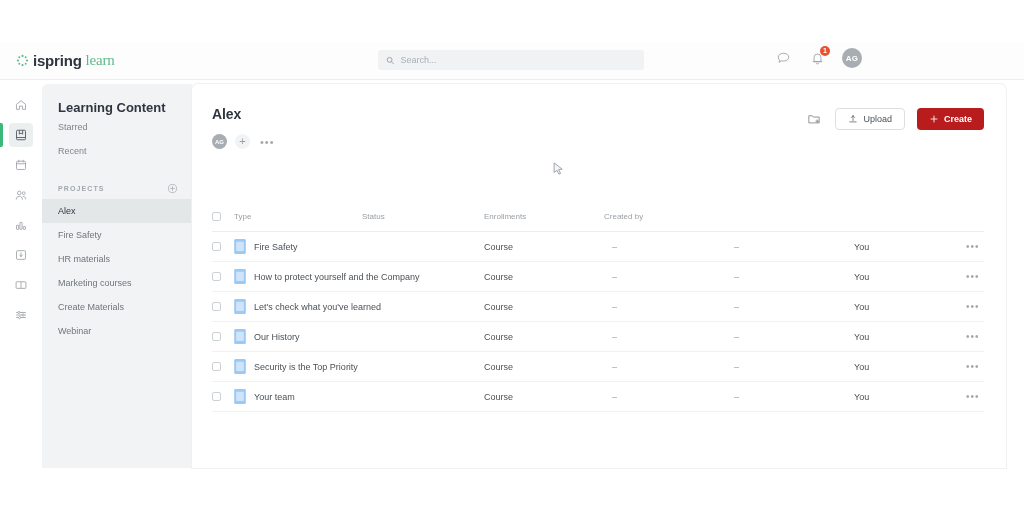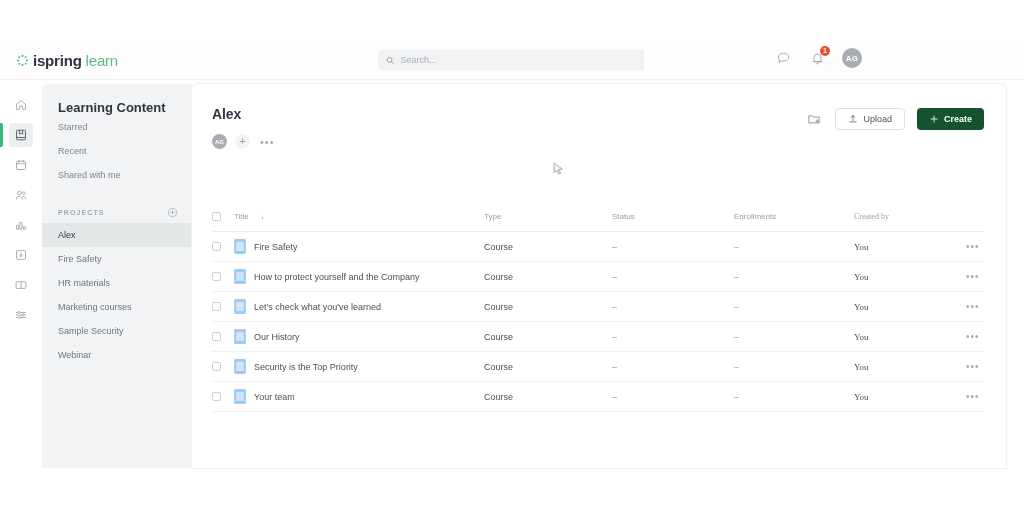--- a/index.html
+++ b/index.html
@@ -31,21 +31,21 @@
     margin-left: 16px;
     display: flex;
     align-items: center;
     gap: 4px;
     font-size: 15px;
     font-weight: bold;
     letter-spacing: -0.2px;
   }
   .logo-mark { width: 13px; height: 13px; display: block; }
   .logo-ispring { color: #2f3640; }
-  .logo-learn { color: #5cb98a; font-weight: normal; }
+  .logo-learn { color: #5cb98a; font-weight: normal; font-family: Liberation Serif, serif; }
 
   .search-wrap {
     position: absolute;
     left: 378px; top: 50px;
     width: 266px; height: 20px;
     background: #f1f2f4;
     border-radius: 3px;
     display: flex;
     align-items: center;
     padding: 0 8px;
@@ -253,21 +253,21 @@
     font-size: 9px;
     font-family: "Liberation Sans", sans-serif;
     display: flex; align-items: center; gap: 5px;
     cursor: pointer;
   }
   .btn-create {
     height: 22px;
     padding: 0 12px;
     border: none;
     border-radius: 4px;
-    background: #14532d;
+    background: #b91c1c;
     color: #fff;
     font-size: 9px;
     font-weight: bold;
     font-family: "Liberation Sans", sans-serif;
     display: flex; align-items: center; gap: 5px;
     cursor: pointer;
   }
 
   
   .table {
@@ -282,21 +282,21 @@
     border-bottom: 1px solid #f0f1f2;
   }
   .thead { border-bottom: 1px solid #eceded; }
   .thead .c { color: #9aa0a6; font-size: 8px; }
   .c { font-size: 9px; color: #4a5157; display: flex; align-items: center; }
   .c-check { width: 22px; }
   .c-title { width: 250px; gap: 8px; }
   .c-type { width: 128px; }
   .c-status { width: 122px; }
   .c-enroll { width: 120px; }
-  .c-by { width: 112px; font-family: Liberation Serif, serif; }
+  .c-by { width: 112px; }
   .c-menu { flex: 1; display: flex; justify-content: flex-start; }
   .chk {
     width: 9px; height: 9px;
     border: 1px solid #ccd1d5;
     border-radius: 2px;
     background: #fff;
     cursor: pointer;
   }
   .sort-arrow { font-size: 7px; margin-left: 4px; color: #8d949b; }
   .doc-icon { width: 12px; height: 15px; display: block; }
@@ -448,23 +448,20 @@
 
   <div class="leftpanel">
     <div class="lp-title">Learning Content</div>
 
     <div class="lp-link">
       <span>Starred</span>
     </div>
     <div class="lp-link">
       <span>Recent</span>
     </div>
-    <div class="lp-link">
-      <span>Shared with me</span>
-    </div>
 
     <div class="lp-section">
       <span class="lp-section-label">PROJECTS</span>
       <svg class="lp-add" viewBox="0 0 20 20">
         <circle cx="10" cy="10" r="7.4" fill="none" stroke="#a2a8ae" stroke-width="1.3"></circle>
         <path d="M10 6.4v7.2M6.4 10h7.2" stroke="#a2a8ae" stroke-width="1.3" stroke-linecap="round"></path>
       </svg>
     </div>
 
     <div class="lp-proj active">
@@ -473,21 +470,21 @@
     <div class="lp-proj">
       <span>Fire Safety</span>
     </div>
     <div class="lp-proj">
       <span>HR materials</span>
     </div>
     <div class="lp-proj">
       <span>Marketing courses</span>
     </div>
     <div class="lp-proj">
-      <span>Sample Security</span>
+      <span>Create Materials</span>
     </div>
     <div class="lp-proj">
       <span>Webinar</span>
     </div>
   </div>
 
   <div class="content">
 
     <div class="content-head">
       <div class="page-title">Alex</div>
@@ -519,24 +516,20 @@
         </button>
       </div>
     </div>
 
     <div class="table">
 
       <div class="trow thead">
         <div class="c c-check">
           <span class="chk"></span>
         </div>
-        <div class="c c-title">
-          <span>Title</span>
-          <span class="sort-arrow">↓</span>
-        </div>
         <div class="c c-type">
           <span>Type</span>
         </div>
         <div class="c c-status">
           <span>Status</span>
         </div>
         <div class="c c-enroll">
           <span>Enrollments</span>
         </div>
         <div class="c c-by">

